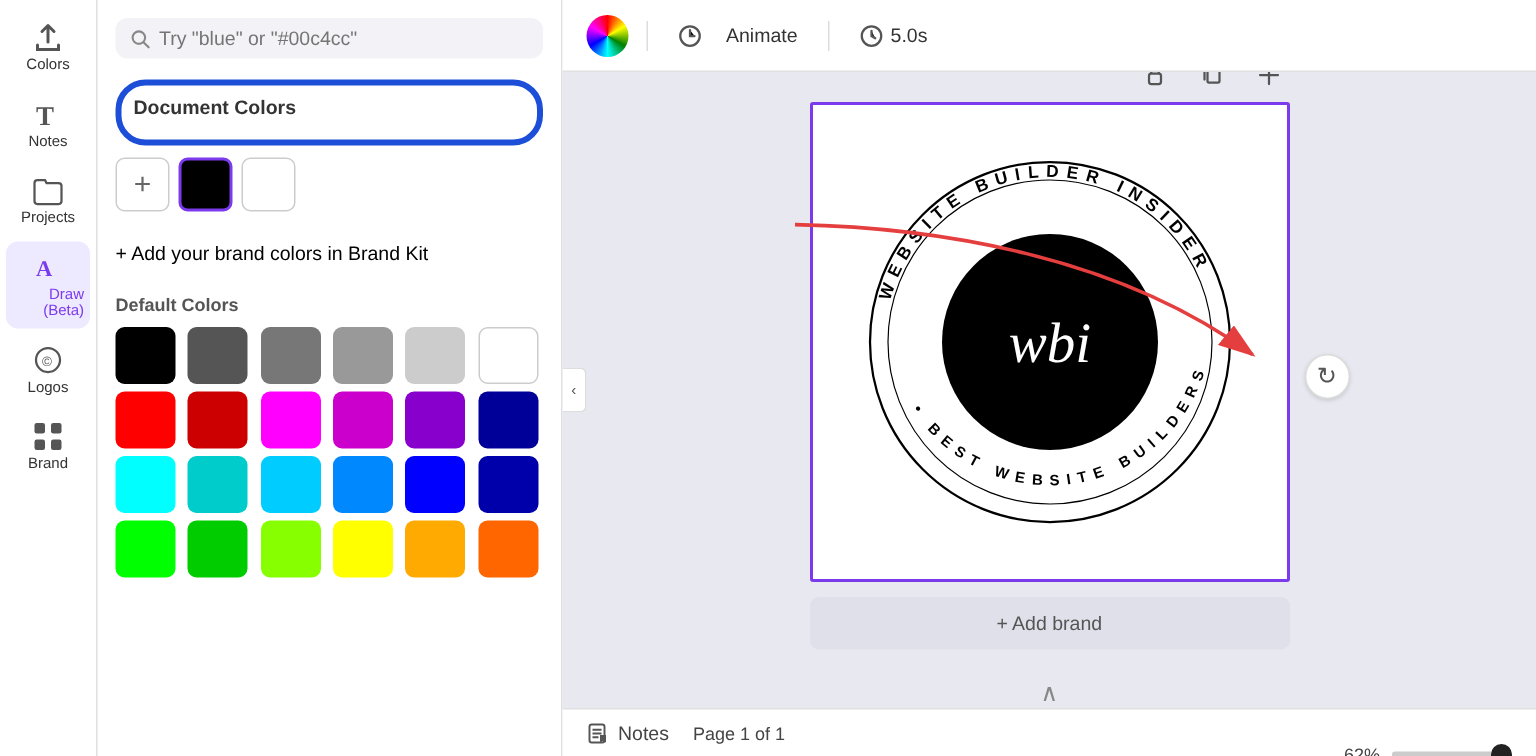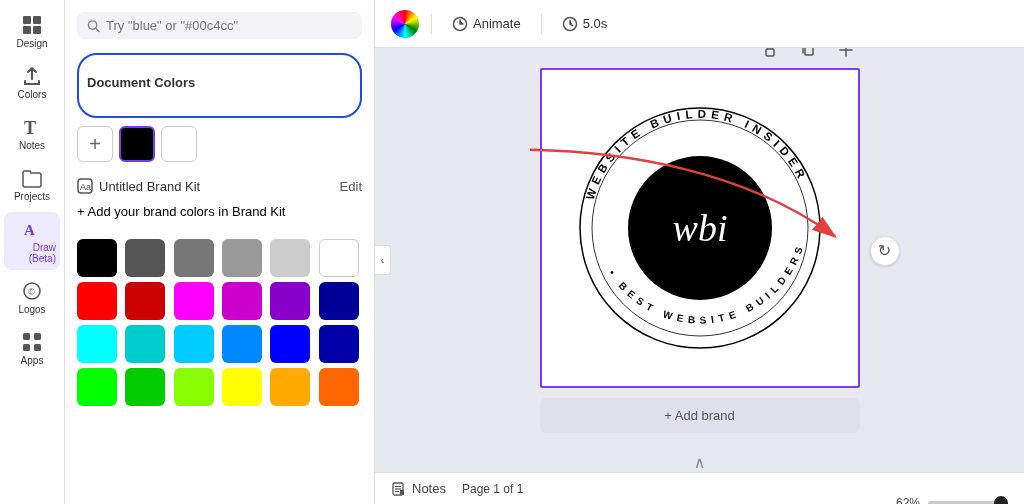--- a/index.html
+++ b/index.html
@@ -76,23 +76,23 @@
     .search-icon-svg { color: #888; }
 
     .section-label {
       font-size: 13px;
       font-weight: 600;
       color: #333;
       margin-bottom: 8px;
       display: inline-block;
     }
     .document-colors-header {
-      border: 2px solid #1d4ed8;
+      border: 4px solid #1d4ed8;
       border-radius: 20px;
-      padding: 18px 8px;
+      padding: 6px 8px;
       display: inline-block;
       margin-bottom: 8px;
     }
 
     .color-swatches {
       display: flex;
       gap: 6px;
       margin-bottom: 16px;
       align-items: center;
     }
@@ -195,21 +195,21 @@
 
     .top-divider {
       height: 20px;
       width: 1px;
       background: #ddd;
     }
 
     .animate-btn {
       display: flex;
       align-items: center;
-      gap: 5px;
+      gap: 16px;
       font-size: 13px;
       color: #333;
       cursor: pointer;
       padding: 4px 8px;
       border-radius: 6px;
     }
 
     .time-btn {
       display: flex;
       align-items: center;
@@ -395,31 +395,20 @@
       font-size: 16px;
       color: #888;
       cursor: pointer;
     }
   </style>
 </head>
 <body>
 
 <div class="icon-sidebar">
 
-  <div class="sidebar-icon-item">
-    <div class="icon-shape">
-      <svg width="22" height="22" viewBox="0 0 22 22" fill="none">
-        <rect x="2" y="2" width="8" height="8" rx="1" fill="#555"></rect>
-        <rect x="12" y="2" width="8" height="8" rx="1" fill="#555"></rect>
-        <rect x="2" y="12" width="8" height="8" rx="1" fill="#555"></rect>
-        <rect x="12" y="12" width="8" height="8" rx="1" fill="#555"></rect>
-      </svg>
-    </div>
-    <span class="icon-label">Design</span>
-  </div>
 
 
   <div class="sidebar-icon-item">
     <div class="icon-shape">
       <svg width="22" height="22" viewBox="0 0 22 22" fill="none">
         <path d="M11 3 L11 14 M7 7 L11 3 L15 7" stroke="#555" stroke-width="2" stroke-linecap="round" stroke-linejoin="round"></path>
         <path d="M4 16 L4 19 L18 19 L18 16" stroke="#555" stroke-width="2" stroke-linecap="round"></path>
       </svg>
     </div>
     <span class="icon-label">Colors</span>
@@ -464,21 +453,21 @@
 
   <div class="sidebar-icon-item">
     <div class="icon-shape">
       <svg width="22" height="22" viewBox="0 0 22 22" fill="none">
         <rect x="2" y="2" width="7" height="7" rx="1.5" fill="#555"></rect>
         <rect x="13" y="2" width="7" height="7" rx="1.5" fill="#555"></rect>
         <rect x="2" y="13" width="7" height="7" rx="1.5" fill="#555"></rect>
         <rect x="13" y="13" width="7" height="7" rx="1.5" fill="#555"></rect>
       </svg>
     </div>
-    <span class="icon-label">Apps</span>
+    <span class="icon-label">Brand</span>
   </div>
 </div>
 
 <div class="panel">
 
   <div class="search-bar">
     <svg class="search-icon-svg" width="14" height="14" viewBox="0 0 14 14" fill="none">
       <circle cx="6" cy="6" r="4.5" stroke="#888" stroke-width="1.5"></circle>
       <line x1="9.5" y1="9.5" x2="13" y2="13" stroke="#888" stroke-width="1.5" stroke-linecap="round"></line>
     </svg>
@@ -488,35 +477,26 @@
   <div class="document-colors-header">
     <span class="section-label">Document Colors</span>
   </div>
 
   <div class="color-swatches">
     <div class="color-swatch add-btn">+</div>
     <div class="color-swatch black-selected"></div>
     <div class="color-swatch white"></div>
   </div>
 
-  <div class="brand-kit-row">
-    <div class="brand-kit-left">
-      <svg width="16" height="16" viewBox="0 0 16 16">
-        <rect x="1" y="1" width="14" height="14" rx="3" fill="none" stroke="#555" stroke-width="1.5"></rect>
-        <text x="3" y="12" font-size="9" fill="#555">Aa</text>
-      </svg>
-      <span>Untitled Brand Kit</span>
-    </div>
-    <span class="brand-kit-edit">Edit</span>
-  </div>
 
   <div class="add-brand-btn">
     <span>+ Add your brand colors in Brand Kit</span>
   </div>
 
+  <div class="default-colors-label">Default Colors</div>
 
   <div class="color-grid" id="color-grid">
   <div class="grid-swatch" style="background: rgb(0, 0, 0);"></div>
       <div class="grid-swatch" style="background: rgb(85, 85, 85);"></div>
       <div class="grid-swatch" style="background: rgb(119, 119, 119);"></div>
       <div class="grid-swatch" style="background: rgb(153, 153, 153);"></div>
       <div class="grid-swatch" style="background: rgb(204, 204, 204);"></div>
       <div class="grid-swatch" style="background: rgb(255, 255, 255); border: 1px solid rgb(204, 204, 204);"></div>
       <div class="grid-swatch" style="background: rgb(255, 0, 0);"></div>
       <div class="grid-swatch" style="background: rgb(204, 0, 0);"></div>

